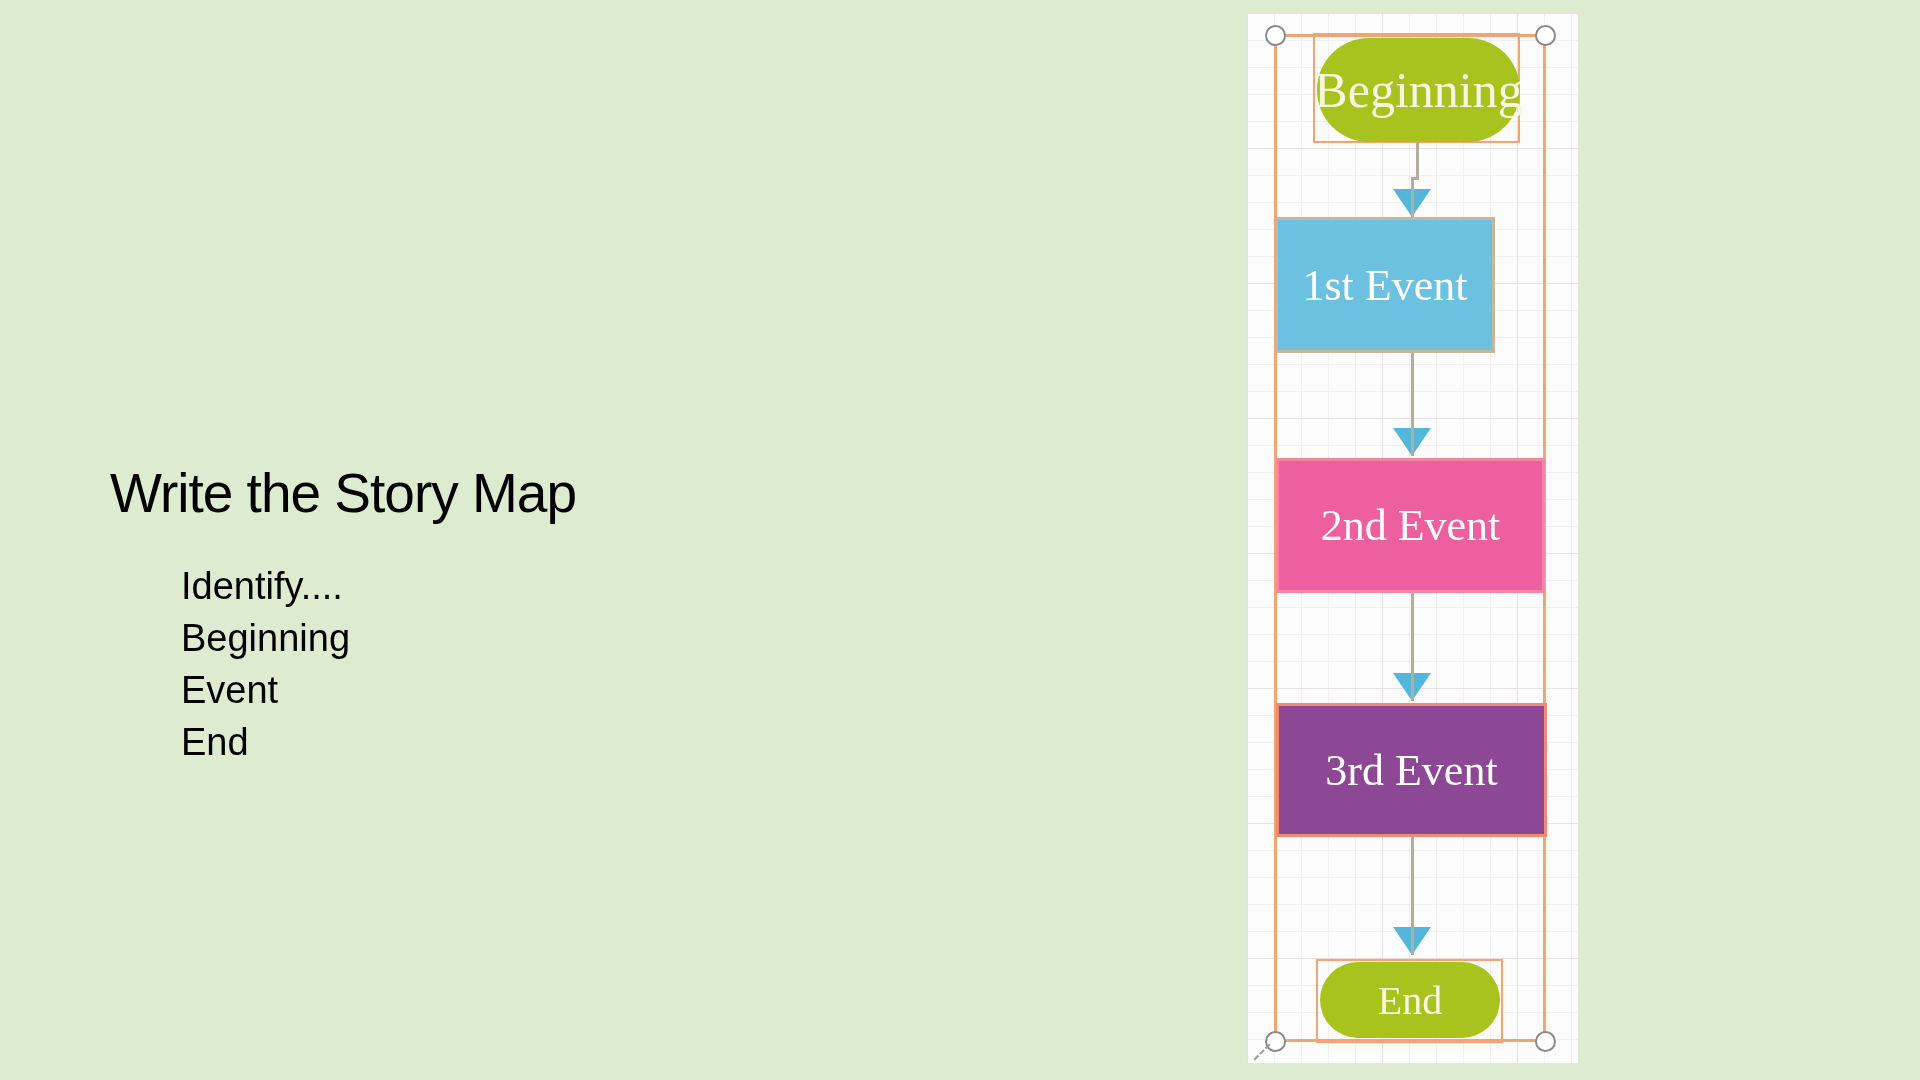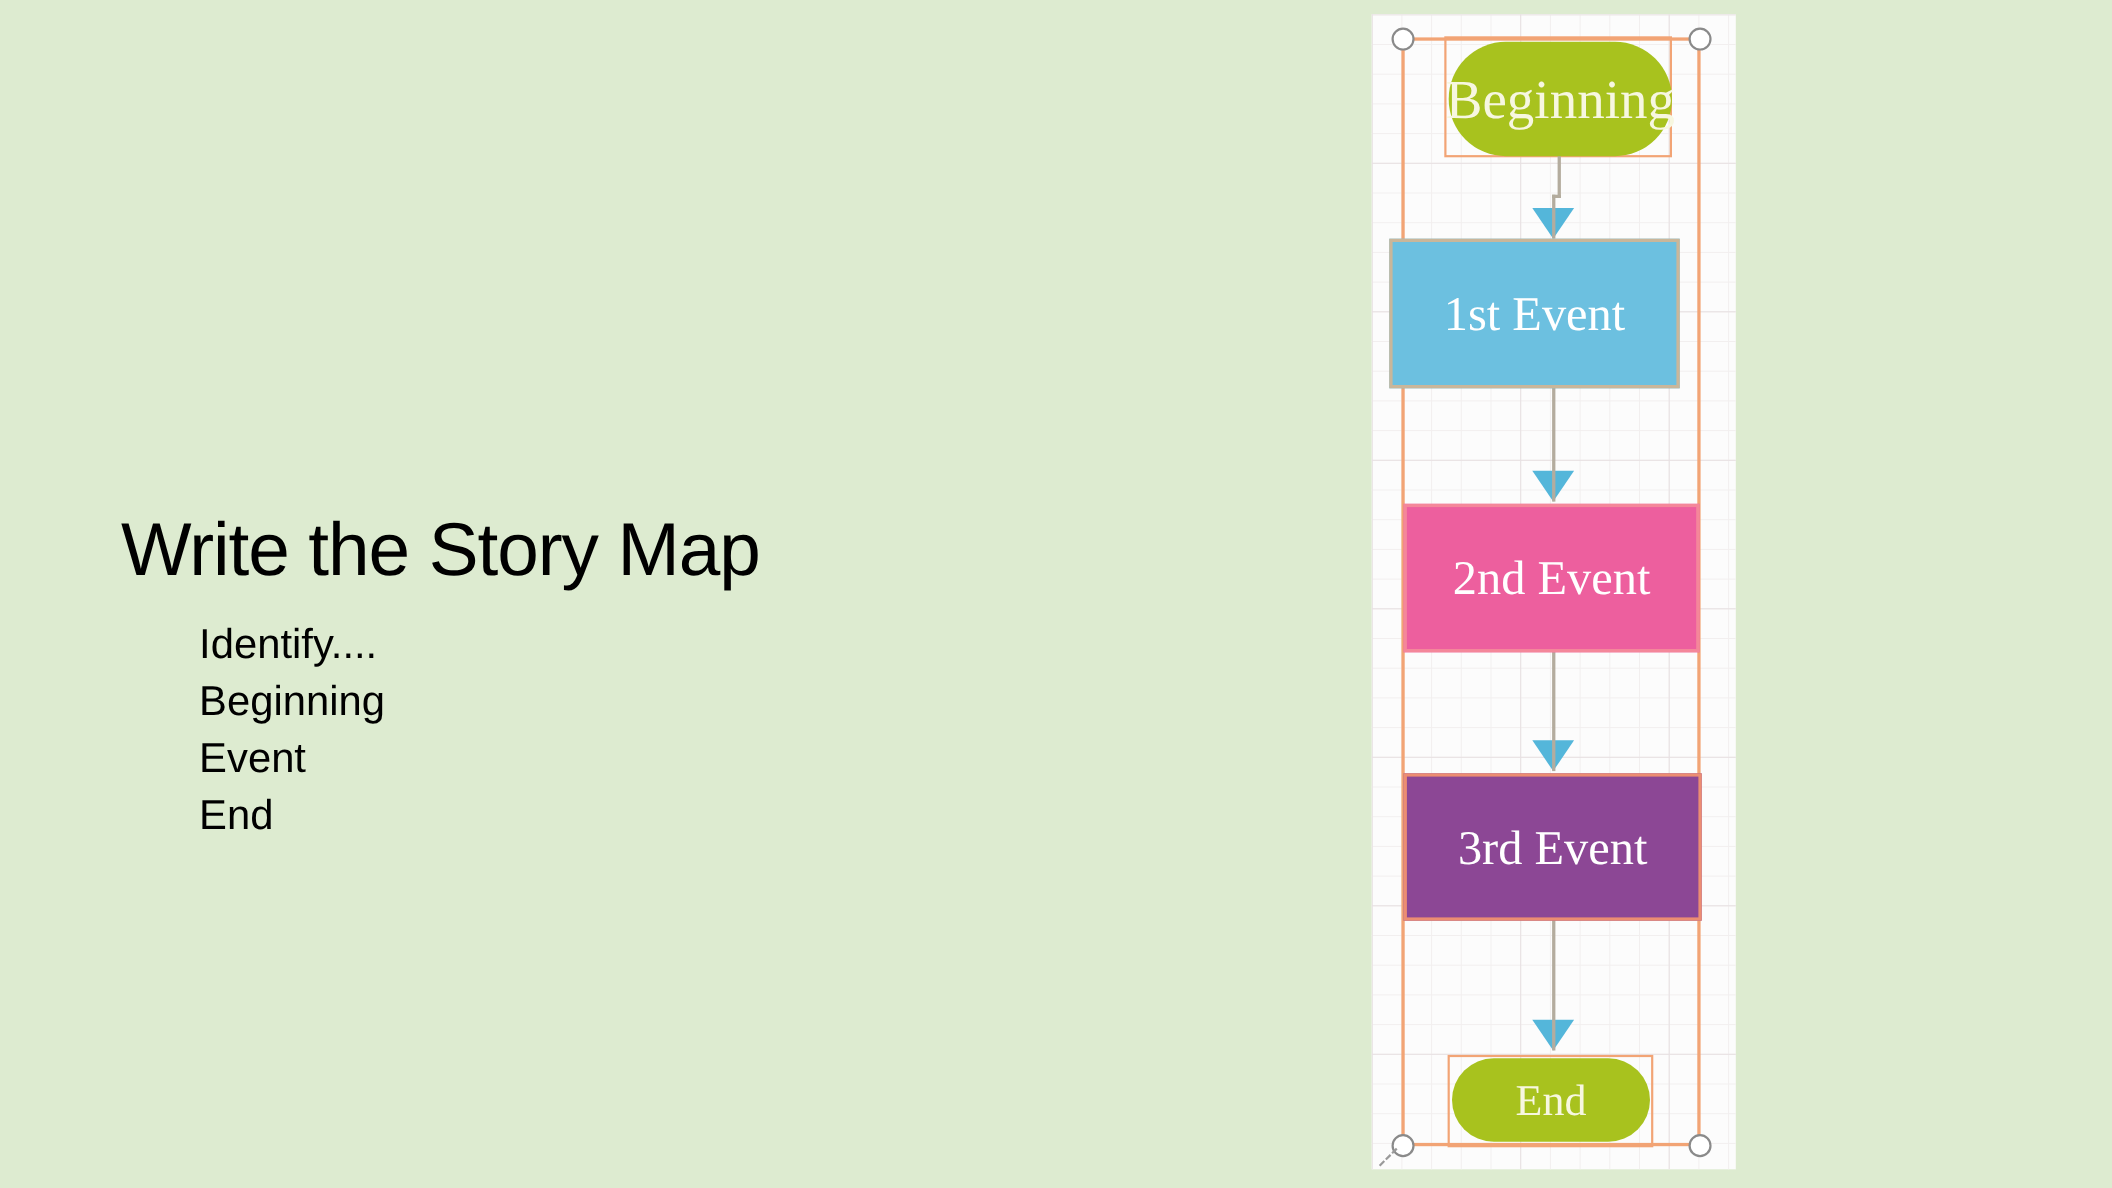--- a/index.html
+++ b/index.html
@@ -5,21 +5,21 @@
   * { margin:0; padding:0; box-sizing:border-box; }
   html,body { width:1920px; height:1080px; overflow:hidden; }
   body { position:relative; font-family:"Liberation Sans", sans-serif; }
 
   .slide {
     position:absolute; left:0; top:0; width:1920px; height:1080px;
   }
 
   .title {
     position:absolute; left:110px; top:466px;
-    font-size:68px; line-height:1; color:#000;
+    font-size:55px; line-height:1; color:#000;
     white-space:nowrap; letter-spacing:-1px;
   }
 
   .subtitle {
     position:absolute; left:181px; top:560px; width:600px;
     font-size:38px; line-height:52px; color:#000;
   }
 
   
   .canvas {
@@ -72,21 +72,21 @@
   .node {
     display:flex; align-items:center; justify-content:center;
     font-family:"Liberation Serif", serif;
     text-align:center;
   }
   .node-beginning {
     left:70px; top:25px; width:203px; height:104px;
     border-radius:52px; font-size:50px;
   }
   .node-event { border:3px solid transparent; font-size:44px; }
-  .node-event1 { left:16px; top:204px; width:264px; height:136px; }
+  .node-event1 { left:28px; top:204px; width:220px; height:136px; }
   .node-event2 { left:29px; top:445px; width:269px; height:135px; }
   .node-event3 { left:29px; top:690px; width:271px; height:134px; }
   .node-end {
     left:73px; top:949px; width:180px; height:76px;
     border-radius:38px; font-size:40px;
   }
 
   
   .handle {
     width:21px; height:21px; border-radius:50%;

